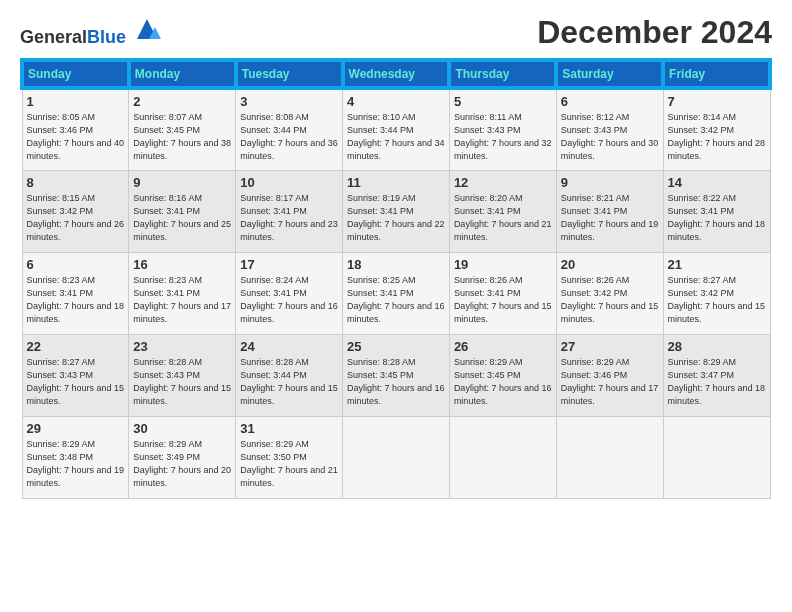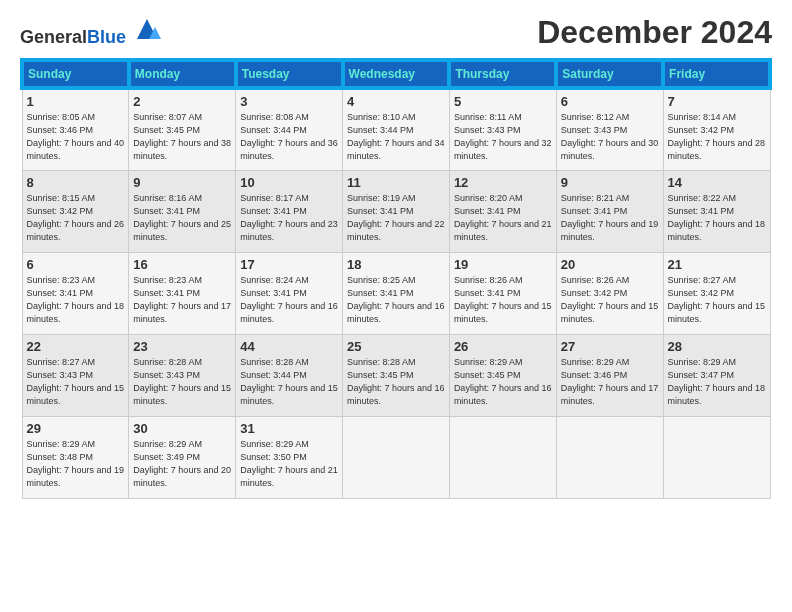--- a/index.html
+++ b/index.html
@@ -223,21 +223,21 @@
         <tr>
           <td>
             <span class="day-number">22</span>
             <div class="day-info">Sunrise: 8:27 AM<br>Sunset: 3:43 PM<br>Daylight: 7 hours and 15 minutes.</div>
           </td>
           <td>
             <span class="day-number">23</span>
             <div class="day-info">Sunrise: 8:28 AM<br>Sunset: 3:43 PM<br>Daylight: 7 hours and 15 minutes.</div>
           </td>
           <td>
-            <span class="day-number">44</span>
+            <span class="day-number">24</span>
             <div class="day-info">Sunrise: 8:28 AM<br>Sunset: 3:44 PM<br>Daylight: 7 hours and 15 minutes.</div>
           </td>
           <td>
             <span class="day-number">25</span>
             <div class="day-info">Sunrise: 8:28 AM<br>Sunset: 3:45 PM<br>Daylight: 7 hours and 16 minutes.</div>
           </td>
           <td>
             <span class="day-number">26</span>
             <div class="day-info">Sunrise: 8:29 AM<br>Sunset: 3:45 PM<br>Daylight: 7 hours and 16 minutes.</div>
           </td>

